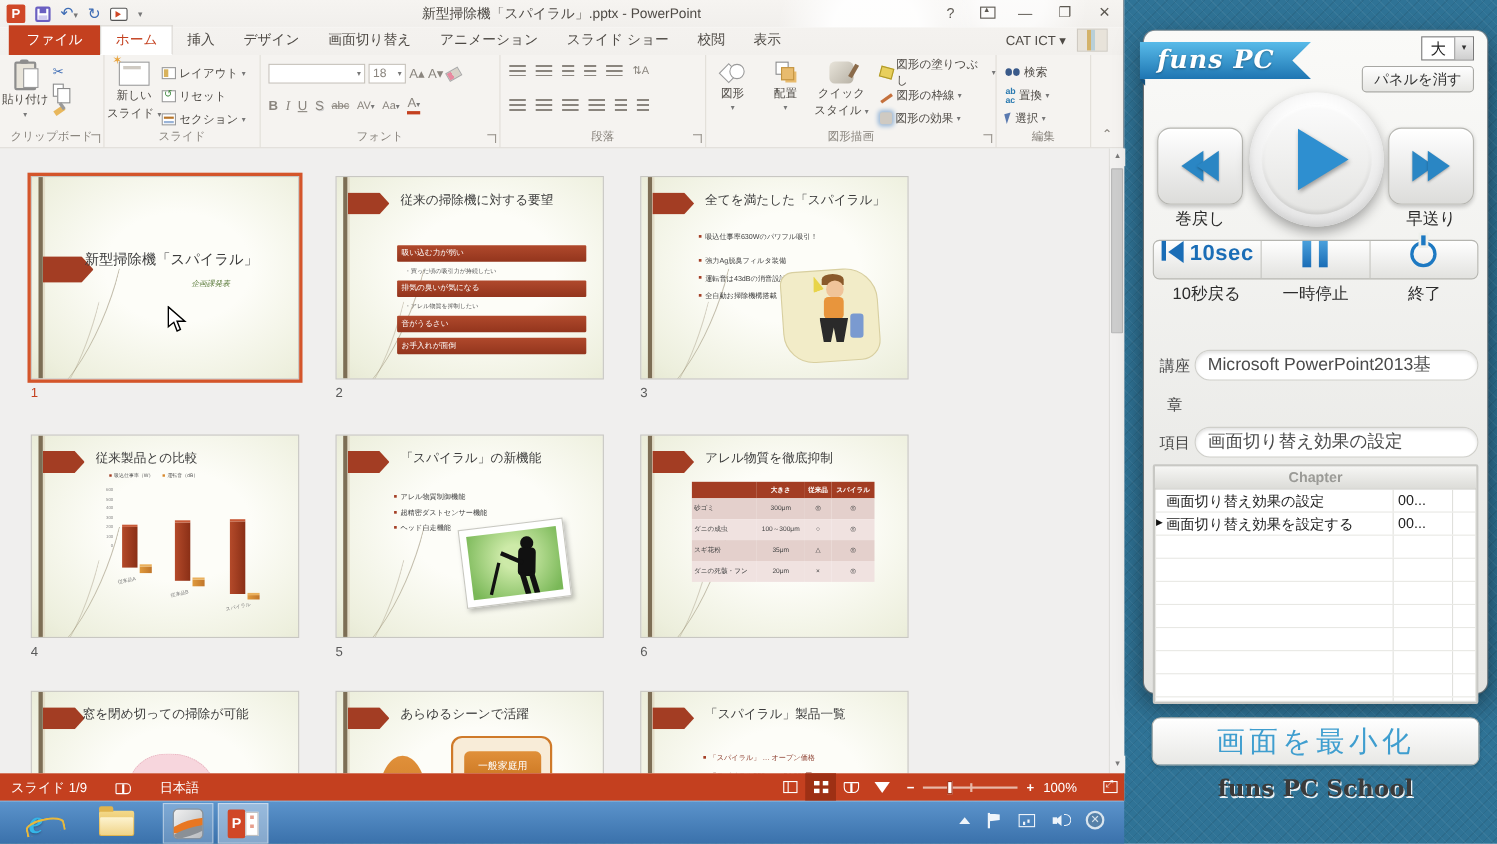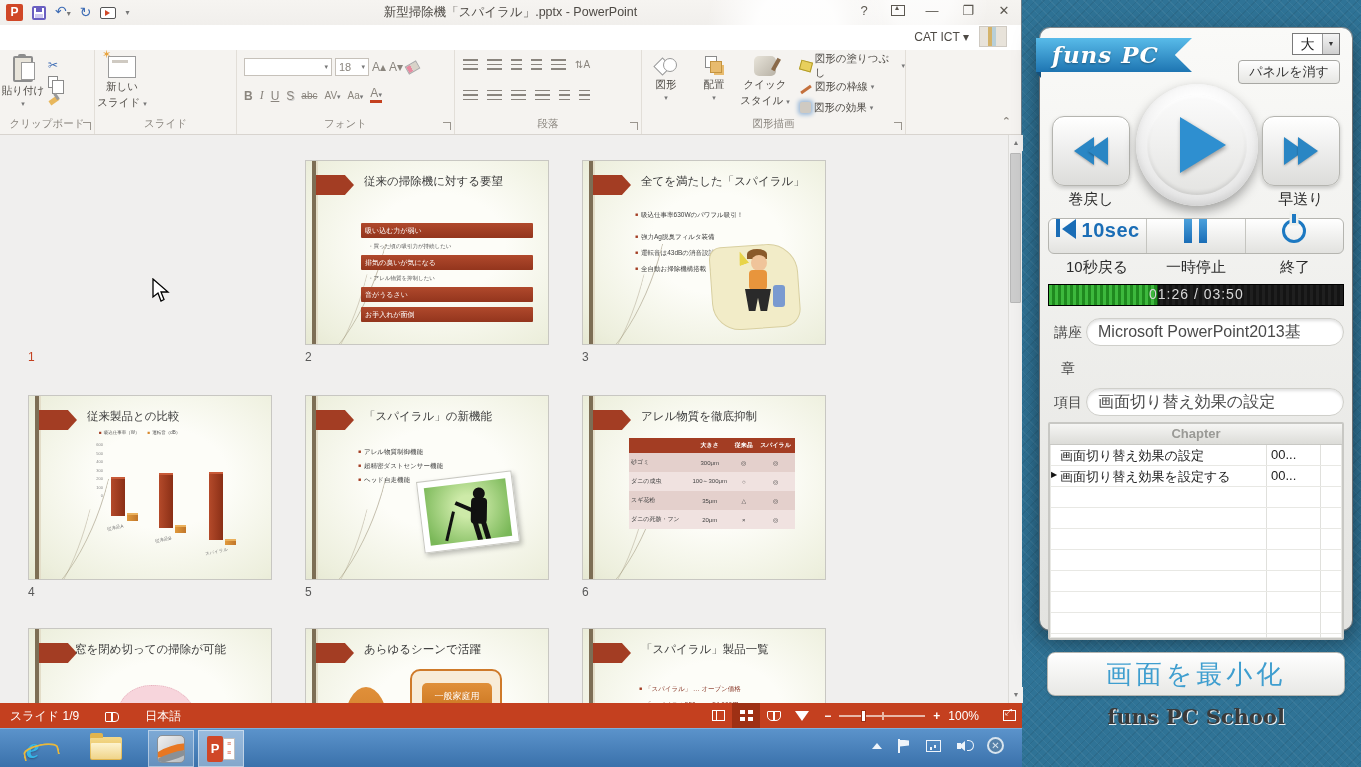--- a/index.html
+++ b/index.html
@@ -303,20 +303,31 @@
       <div id="win-title">新型掃除機「スパイラル」.pptx - PowerPoint</div>
       <div class="win-controls">
         <span class="wc">?</span>
         <span class="ic-ribbonopt"></span>
         <span class="wc">—</span>
         <span class="wc">❐</span>
         <span class="wc">✕</span>
       </div>
     </div>
 
+    <div id="tabrow">
+      <span class="tab file">ファイル</span>
+      <span class="tab active">ホーム</span>
+      <span class="tab">挿入</span>
+      <span class="tab">デザイン</span>
+      <span class="tab">画面切り替え</span>
+      <span class="tab">アニメーション</span>
+      <span class="tab">スライド ショー</span>
+      <span class="tab">校閲</span>
+      <span class="tab">表示</span>
+    </div>
     <span id="account"><span>CAT ICT</span> ▾</span>
     <span id="avatar"></span>
 
     <div id="ribbon">
 
       <div class="rgroup" id="g-clip">
         <div class="bigbtn" style="width:46px">
           <span class="ic-paste"></span>
           <span>貼り付け</span>
             <span class="dd">▾</span>
@@ -328,20 +339,36 @@
         </div>
         <div class="glabel">クリップボード</div>
         <div class="launcher"></div>
       </div>
 
       <div class="rgroup" id="g-slides">
         <div class="bigbtn" style="width:50px;margin-left:2px">
           <span class="ic-newslide"></span>
           <span>新しい</span>
           <span><span>スライド</span> <span class="dd">▾</span></span>
+        </div>
+        <div class="slides-col">
+          <div class="smallrow">
+              <span class="mini-ic layout"></span>
+              <span>レイアウト</span>
+              <span class="dd">▾</span>
+            </div>
+          <div class="smallrow">
+              <span class="mini-ic reset"></span>
+              <span>リセット</span>
+            </div>
+          <div class="smallrow">
+              <span class="mini-ic section"></span>
+              <span>セクション</span>
+              <span class="dd">▾</span>
+            </div>
         </div>
         <div class="glabel">スライド</div>
       </div>
 
       <div class="rgroup" id="g-font">
         <div class="fgrow">
           <span class="combo" style="width:88px">
               <span></span>
               <span class="dd">▾</span>
             </span>
@@ -420,27 +447,53 @@
           <div class="smallrow">
               <span class="ic-effect"></span>
               <span>図形の効果</span>
               <span class="dd">▾</span>
             </div>
         </div>
         <div class="glabel">図形描画</div>
         <div class="launcher"></div>
       </div>
 
+      <div class="rgroup" id="g-edit">
+        <div class="edit-col">
+          <div class="smallrow">
+              <span class="ic-find"></span>
+              <span>検索</span>
+            </div>
+          <div class="smallrow">
+              <span class="ic-replace">ab<br>ac</span>
+              <span>置換</span>
+              <span class="dd">▾</span>
+            </div>
+          <div class="smallrow">
+              <span class="ic-select"></span>
+              <span>選択</span>
+              <span class="dd">▾</span>
+            </div>
+        </div>
+        <div class="glabel">編集</div>
+      </div>
       <div style="flex:1;position:relative">
         <span id="ribbon-collapse">⌃</span>
       </div>
     </div>
 
     <div id="sorter">
 
+      <div class="thumb" id="thumb1" style="left:28px;top:25px">
+        <div class="strip"></div>
+          <div class="grass"></div>
+        <div class="arrow" style="top:72px;width:46px;height:24px"></div>
+        <div class="ttl1">新型掃除機「スパイラル」</div>
+        <div class="subttl">企画課発表</div>
+      </div>
       <div class="slide-num sel" style="left:28px;top:215px">1</div>
 
       <div class="thumb" style="left:305px;top:25px">
         <div class="strip"></div>
           <div class="grass"></div>
         <div class="arrow" style="top:14px"></div>
         <div class="ttl">従来の掃除機に対する要望</div>
         <div class="s2bar" style="top:62px">吸い込む力が弱い</div>
         <div class="s2sub" style="top:82px">・買った頃の吸引力が持続したい</div>
         <div class="s2bar" style="top:94px">排気の臭いが気になる</div>
@@ -701,24 +754,20 @@
           </span>
       </div>
       <div class="seg">
         <span class="pw"></span>
       </div>
     </div>
     <div class="ctl-lbl" id="lbl-10">10秒戻る</div>
     <div class="ctl-lbl" id="lbl-pause">一時停止</div>
     <div class="ctl-lbl" id="lbl-end">終了</div>
 
-    <div id="progress">
-      <div id="progress-fill" style="width: 37%;"></div>
-      <div id="progress-text">01:26 / 03:50</div>
-    </div>
 
     <div class="info-row" id="row-course">
       <span class="info-lbl">講座</span>
       <span class="info-pill">Microsoft PowerPoint2013基</span>
     </div>
     <div class="info-row" id="row-chapter">
       <span class="info-lbl">章</span>
     </div>
     <div class="info-row" id="row-item">
       <span class="info-lbl">項目</span>

